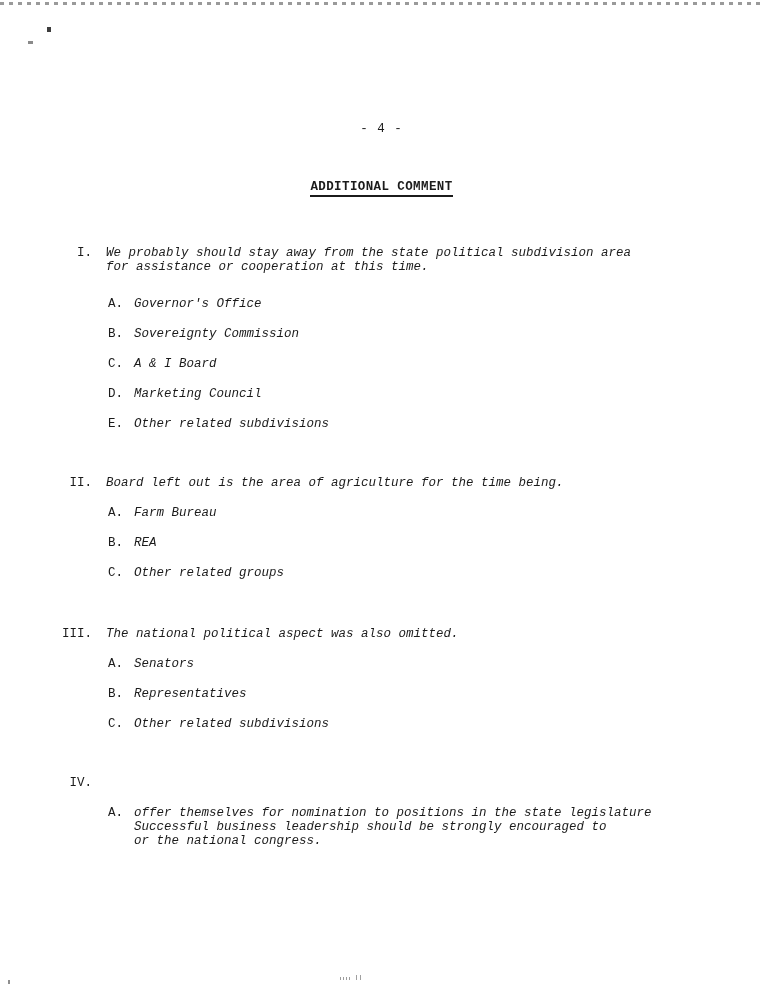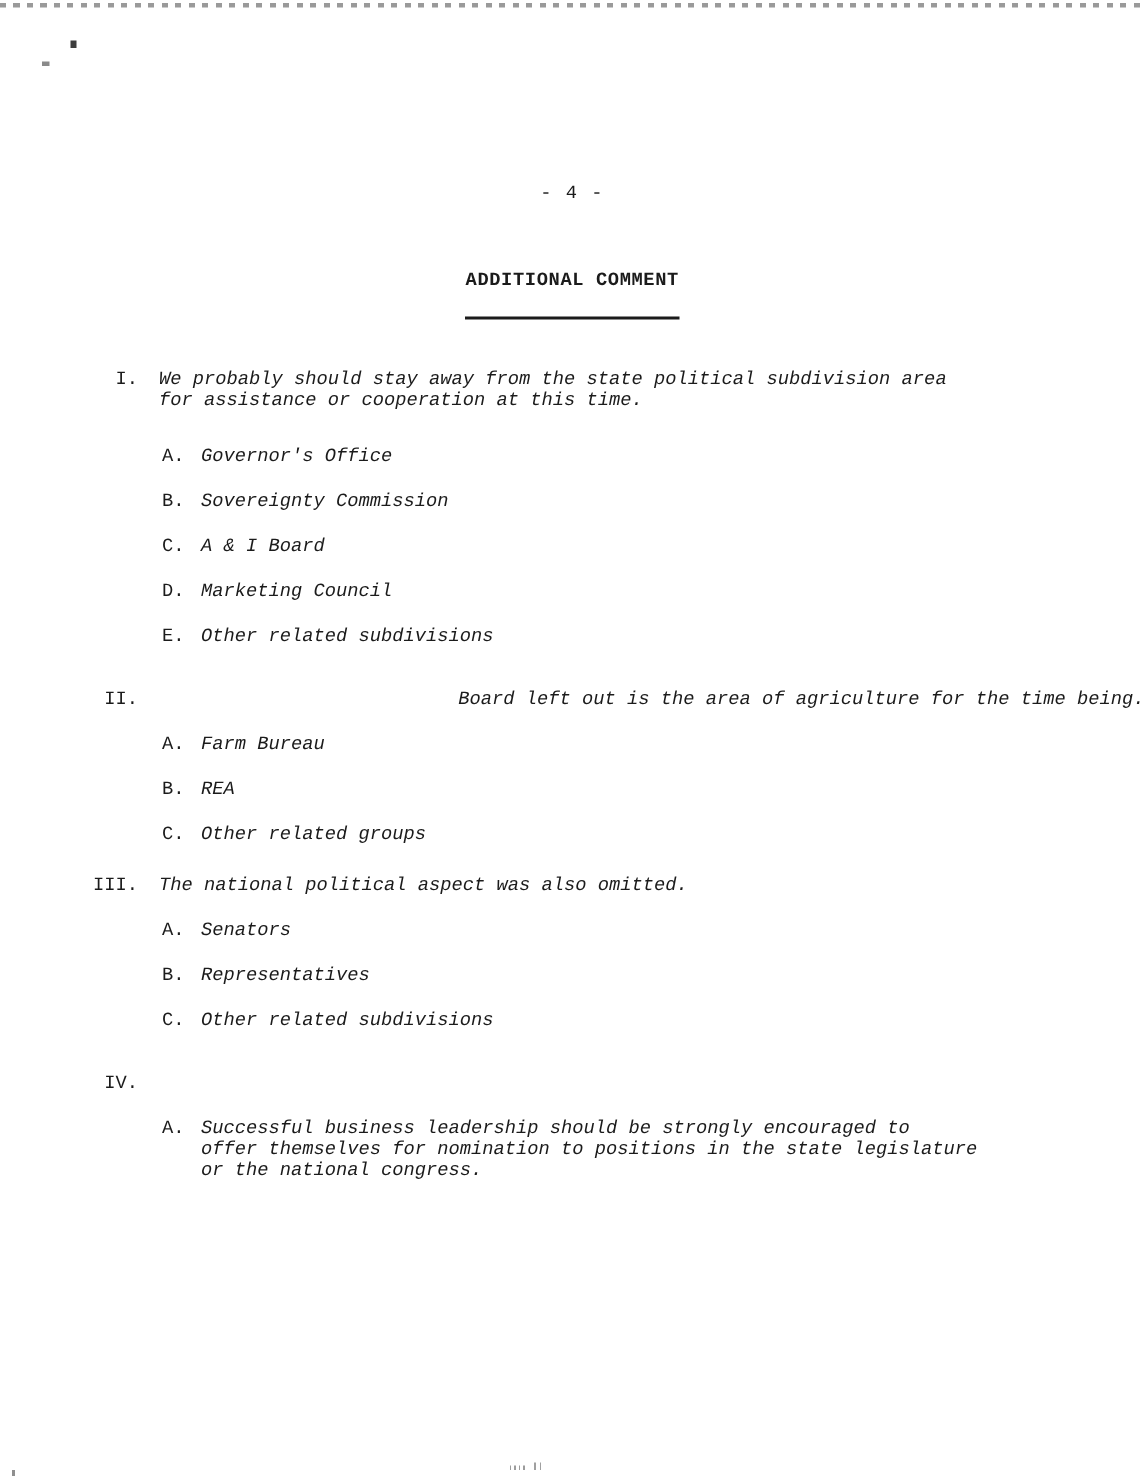--- a/index.html
+++ b/index.html
@@ -42,33 +42,33 @@
   .doc-title {
     position: absolute;
     top: 180px; left: 0;
     width: 100%;
     text-align: center;
     font-weight: bold;
   }
   .doc-title .underlined {
     display: inline-block;
     border-bottom: 2px solid #1b1b1b;
-    padding-bottom: 17px;
+    padding-bottom: 1px;
     letter-spacing: 0.4px;
   }
 
   
   .outline {
     position: absolute;
     top: 246px; left: 0;
     width: 763px;
   }
   .sec-head { display: flex; }
-  .sec-head.gap-lg { margin-top: 28px; justify-content: space-between; }
-  .sec-head.gap-md { margin-top: 20px; }
+  .sec-head.gap-lg { margin-top: 45px; }
+  .sec-head.gap-md { margin-top: 47px; }
   .sec-num {
     flex: none;
     width: 92px;
     text-align: right;
     white-space: pre;
   }
   .sec-body { margin-left: 14px; }
   .item {
     display: flex;
     margin-left: 108px;
@@ -183,19 +183,19 @@
       <div class="line">Other related subdivisions</div>
     </div>
   </div>
 
   <div class="sec-head gap-lg">
     <div class="sec-num">IV.</div>
   </div>
   <div class="item">
     <div class="item-letter">A.</div>
     <div class="item-body">
+      <div class="line">offer themselves for nomination to positions in the state legislature</div>
       <div class="line">Successful business leadership should be strongly encouraged to</div>
-      <div class="line">offer themselves for nomination to positions in the state legislature</div>
       <div class="line">or the national congress.</div>
     </div>
   </div>
 
 </div>
 
 </body></html>

